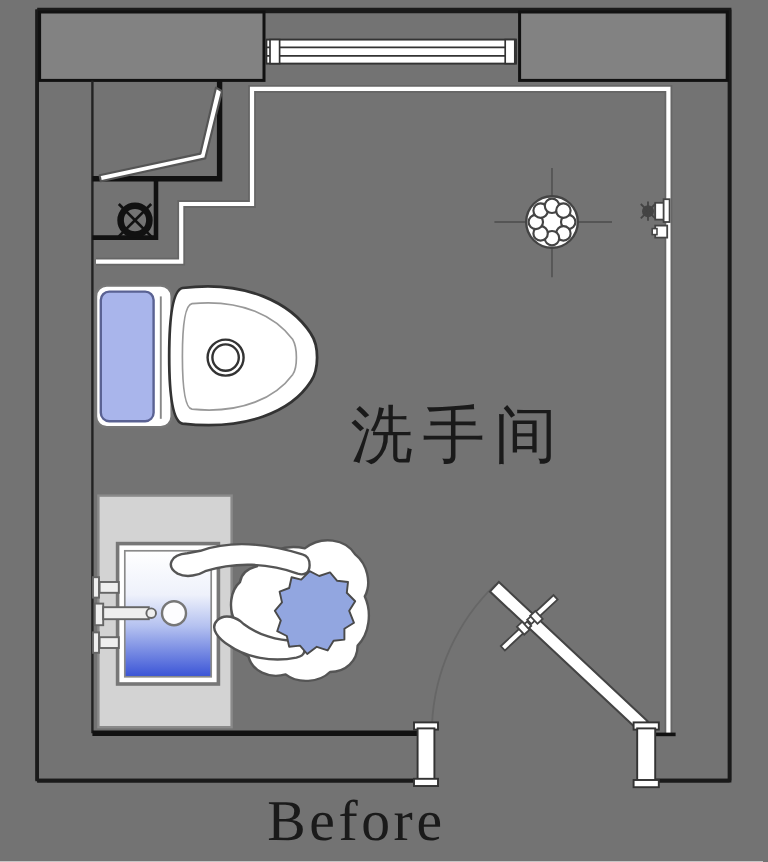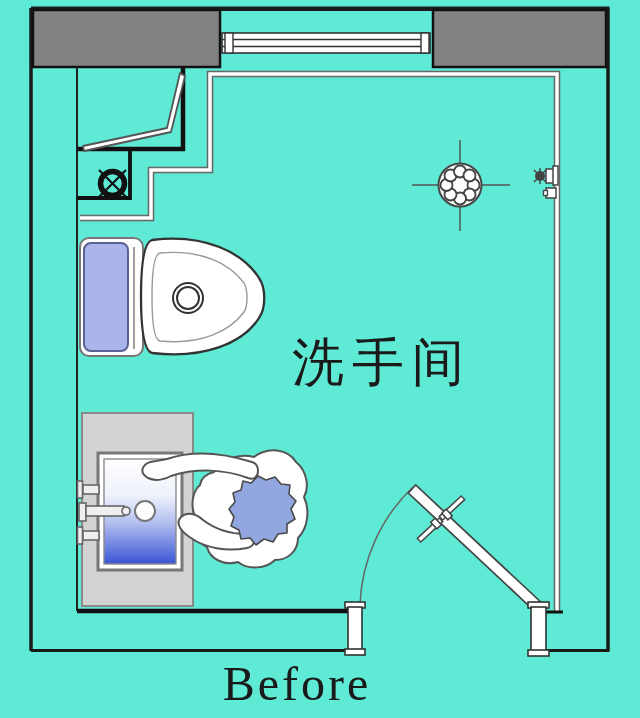--- a/index.html
+++ b/index.html
@@ -1,16 +1,16 @@
 <!DOCTYPE html>
 <html><head>
 <meta charset="utf-8">
 <style>
   html,body{margin:0;padding:0;background:#ffffff;}
-  .stage{position:relative;width:640px;height:718px;background:#5eead4;overflow:hidden;
+  .stage{position:relative;width:640px;height:718px;background:#737373;overflow:hidden;
          font-family:"Liberation Serif","DejaVu Serif",serif;}
   svg{display:block;}
   text{font-family:"Liberation Serif","DejaVu Serif",serif;fill:#1a1a1a;}
   .room-label{font-size:52px;letter-spacing:8px;}
   .caption{font-size:48px;letter-spacing:3px;}
 </style>
 </head>
 <body>
 
 <div class="stage">

